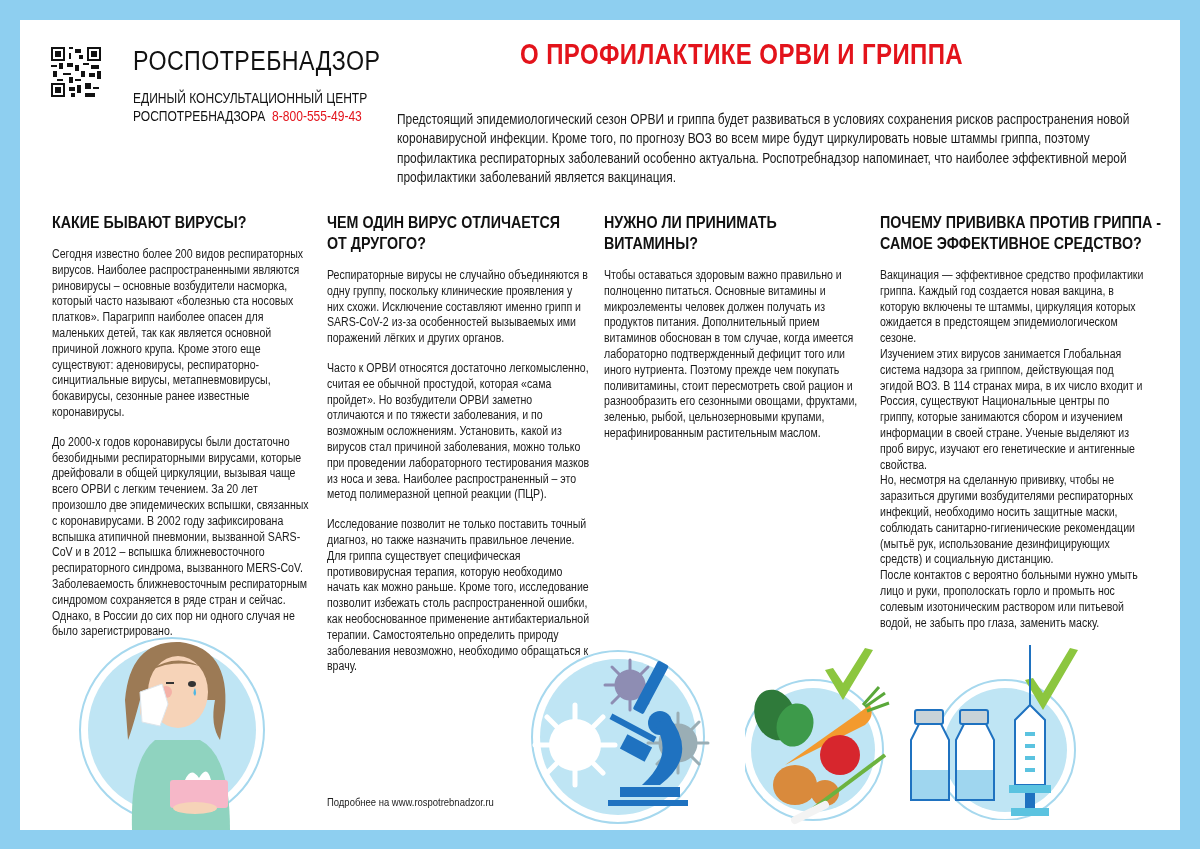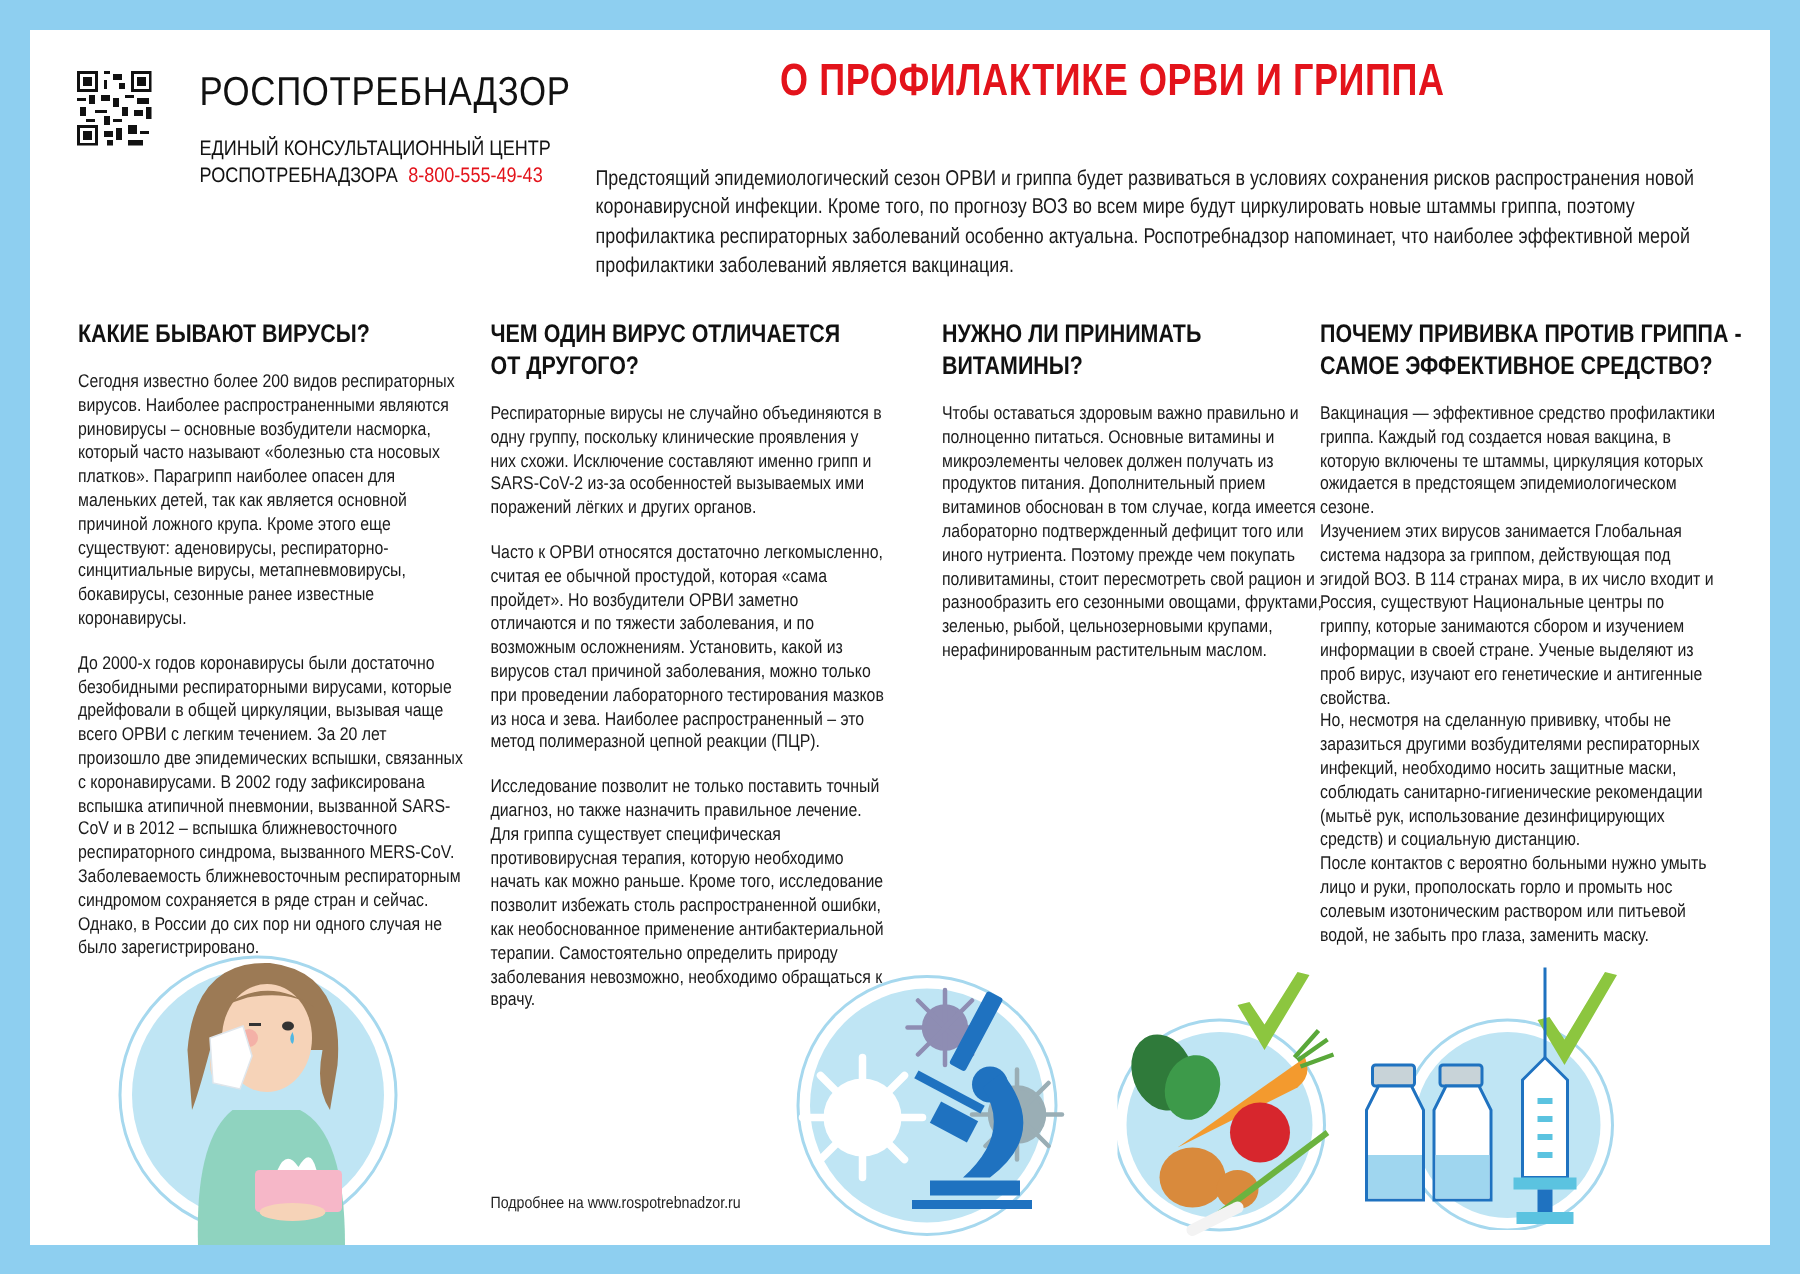--- a/index.html
+++ b/index.html
@@ -124,21 +124,21 @@
 
 <div class="col" style="left:327px;top:212px;">
   <h2 style="width:300px;">ЧЕМ ОДИН ВИРУС ОТЛИЧАЕТСЯ ОТ ДРУГОГО?</h2>
   <div class="body" style="top:56px;width:305px;">
     <p>Респираторные вирусы не случайно объединяются в одну группу, поскольку клинические проявления у них схожи. Исключение составляют именно грипп и SARS-CoV-2 из-за особенностей вызываемых ими поражений лёгких и других органов.</p>
     <p>Часто к ОРВИ относятся достаточно легкомысленно, считая ее обычной простудой, которая «сама пройдет». Но возбудители ОРВИ заметно отличаются и по тяжести заболевания, и по возможным осложнениям. Установить, какой из вирусов стал причиной заболевания, можно только при проведении лабораторного тестирования мазков из носа и зева. Наиболее распространенный – это метод полимеразной цепной реакции (ПЦР).</p>
     <p>Исследование позволит не только поставить точный диагноз, но также назначить правильное лечение. Для гриппа существует специфическая противовирусная терапия, которую необходимо начать как можно раньше. Кроме того, исследование позволит избежать столь распространенной ошибки, как необоснованное применение антибактериальной терапии. Самостоятельно определить природу заболевания невозможно, необходимо обращаться к врачу.</p>
   </div>
 </div>
 
-<div class="col" style="left:604px;top:212px;margin-left:24px;">
+<div class="col" style="left:604px;top:212px;">
   <h2 style="width:220px;">НУЖНО ЛИ ПРИНИМАТЬ ВИТАМИНЫ?</h2>
   <div class="body" style="top:56px;width:295px;">
     <p>Чтобы оставаться здоровым важно правильно и полноценно питаться. Основные витамины и микроэлементы человек должен получать из продуктов питания. Дополнительный прием витаминов обоснован в том случае, когда имеется лабораторно подтвержденный дефицит того или иного нутриента. Поэтому прежде чем покупать поливитамины, стоит пересмотреть свой рацион и разнообразить его сезонными овощами, фруктами, зеленью, рыбой, цельнозерновыми крупами, нерафинированным растительным маслом.</p>
   </div>
 </div>
 
 <div class="col" style="left:880px;top:212px;">
   <h2 style="width:345px;">ПОЧЕМУ ПРИВИВКА ПРОТИВ ГРИППА - САМОЕ ЭФФЕКТИВНОЕ СРЕДСТВО?</h2>
   <div class="body" style="top:56px;width:310px;">
     <p class="tight">Вакцинация — эффективное средство профилактики гриппа. Каждый год создается новая вакцина, в которую включены те штаммы, циркуляция которых ожидается в предстоящем эпидемиологическом сезоне.</p>

